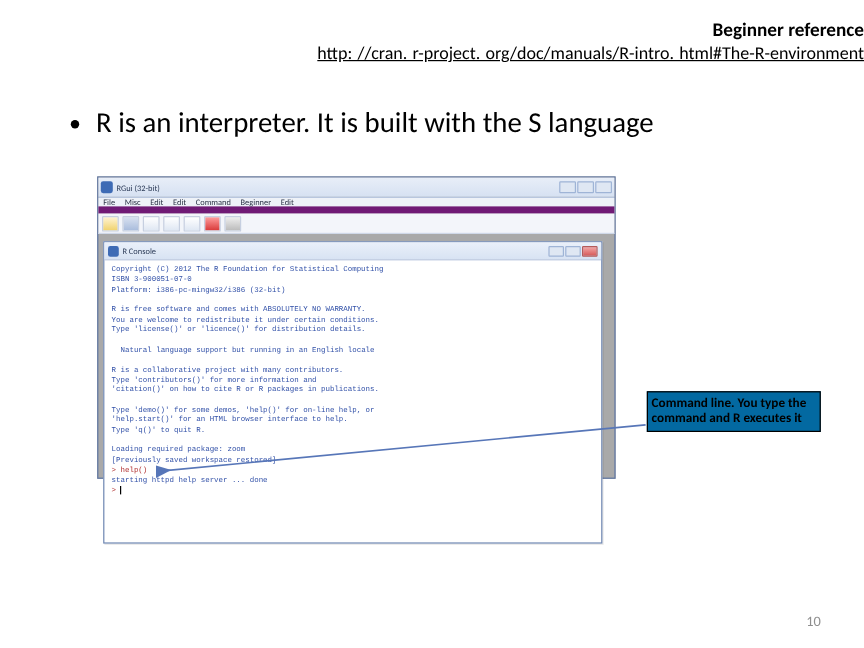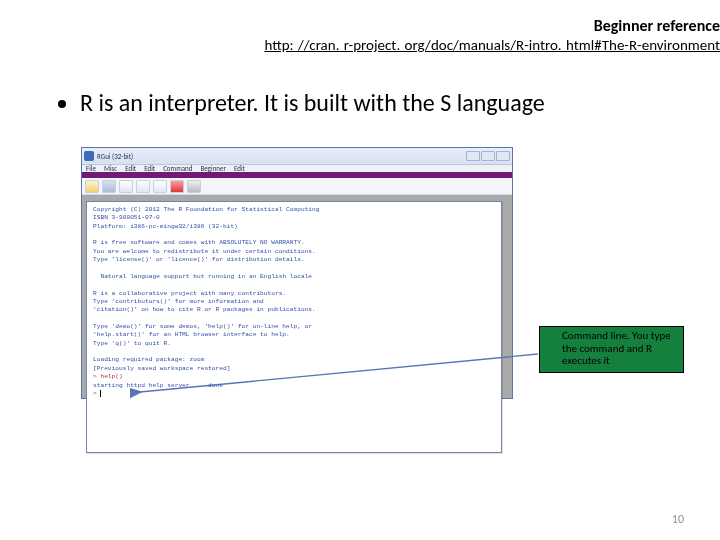--- a/index.html
+++ b/index.html
@@ -153,24 +153,24 @@
   .console-body .blue { color: #3251a8; }
   .console-body .red { color: #b03030; }
   .cursor { border-left: 1px solid #000; }
 
   .callout {
     position: absolute;
     left: 539px;
     top: 326px;
     width: 145px;
     border: 1px solid #000;
-    background: #15803d;
-    padding: 3px 5px 4px 22px;
+    background: #0369a1;
+    padding: 3px 5px 4px 3px;
     font-size: 11px;
-    font-weight: normal;
+    font-weight: bold;
     line-height: 1.15;
   }
   .arrow-svg {
     position: absolute;
     left: 130px;
     top: 340px;
     width: 410px;
     height: 80px;
     pointer-events: none;
   }
@@ -219,20 +219,29 @@
     <span class="tb-btn tb-open"></span>
     <span class="tb-btn tb-disk"></span>
     <span class="tb-btn tb-copy"></span>
     <span class="tb-btn tb-paste"></span>
     <span class="tb-btn tb-copy"></span>
     <span class="tb-btn tb-stop"></span>
     <span class="tb-btn tb-print"></span>
   </div>
 
   <div class="console-window">
+    <div class="console-titlebar">
+      <span class="r-icon"></span>
+      <span>R Console</span>
+      <div class="win-controls">
+        <span></span>
+        <span></span>
+        <span class="close"></span>
+      </div>
+    </div>
     <div class="console-body"><span class="blue">Copyright (C) 2012 The R Foundation for Statistical Computing
 ISBN 3-900051-07-0
 Platform: i386-pc-mingw32/i386 (32-bit)
 
 R is free software and comes with ABSOLUTELY NO WARRANTY.
 You are welcome to redistribute it under certain conditions.
 Type 'license()' or 'licence()' for distribution details.
 
   Natural language support but running in an English locale
 

